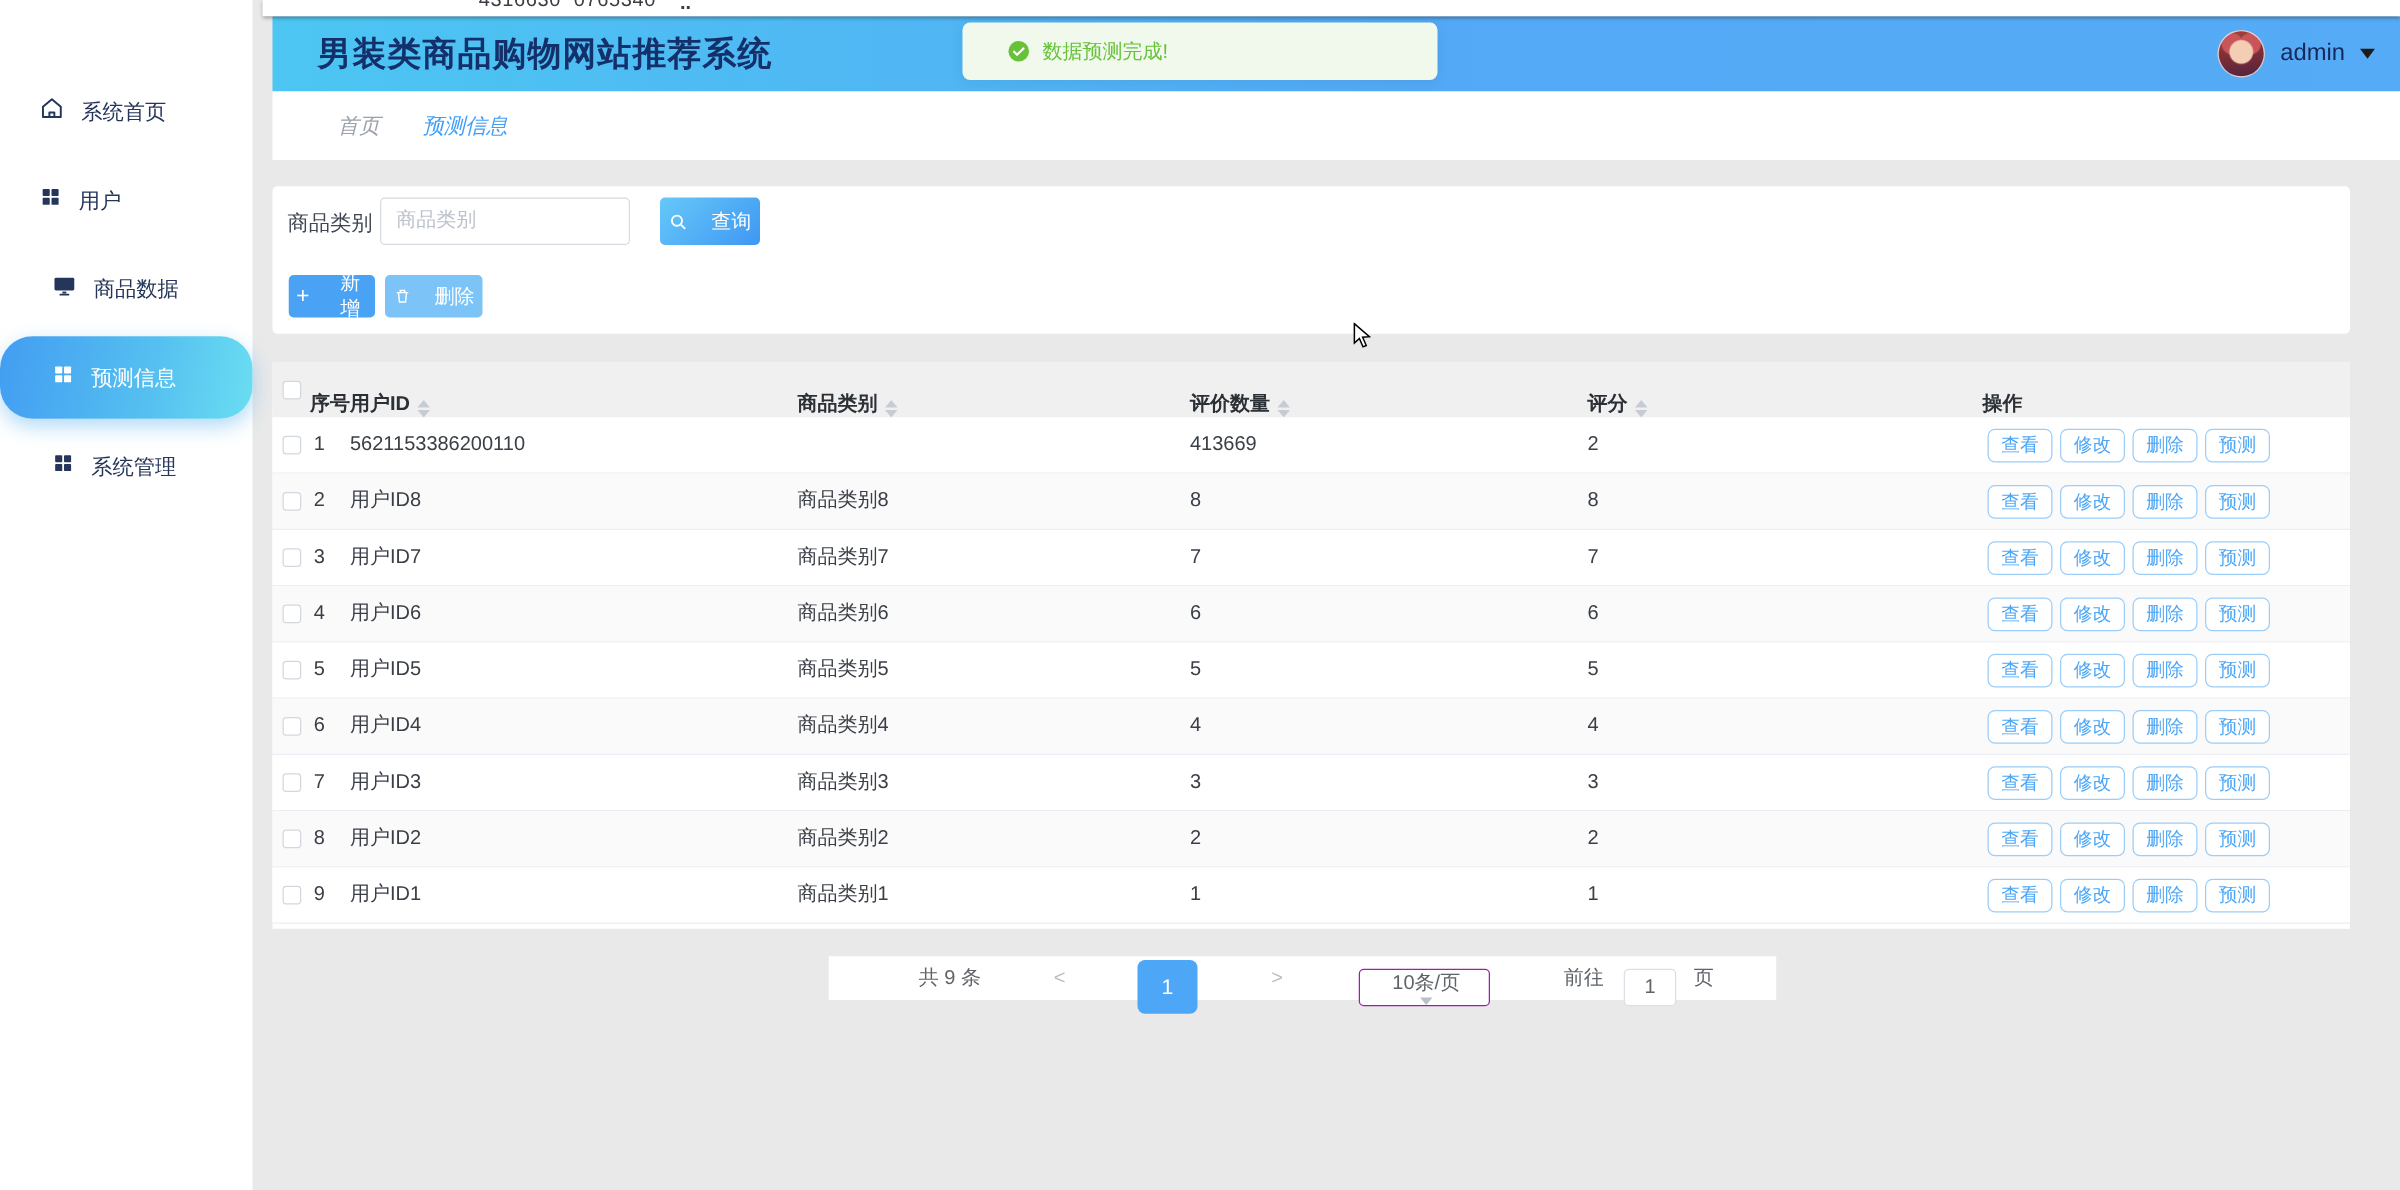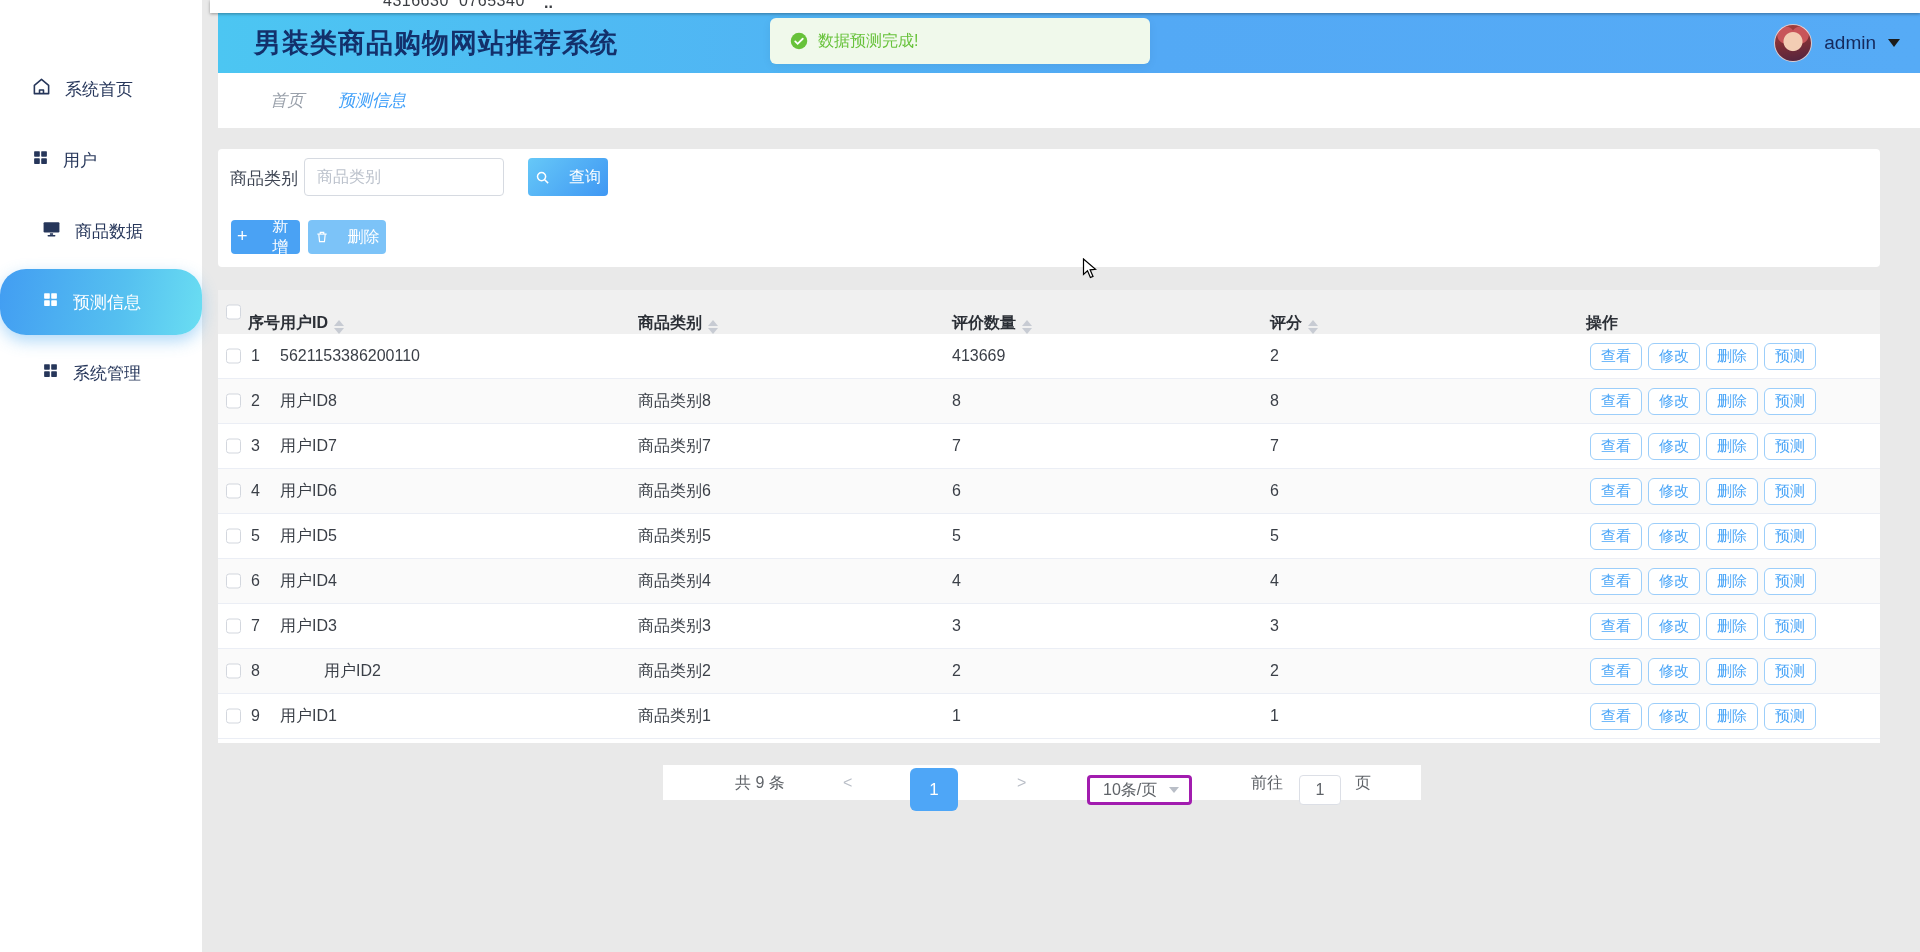--- a/index.html
+++ b/index.html
@@ -34,21 +34,21 @@
           background:radial-gradient(circle at 50% 46%,#f3cdb4 0 9px,rgba(0,0,0,0) 10px),
                      radial-gradient(circle at 30% 28%,#c8555a 0 8px,rgba(0,0,0,0) 9px),
                      radial-gradient(circle at 70% 28%,#c8555a 0 8px,rgba(0,0,0,0) 9px),
                      linear-gradient(170deg,#a8403c,#7a2d36 55%,#4f2340);}
   .username{font-size:19px;color:#15295c;font-weight:500;}
   .user-caret{width:0;height:0;border-left:6px solid transparent;border-right:6px solid transparent;
               border-top:8px solid #1c1c1c;}
 
   
   .toast{position:absolute;left:770px;top:18px;width:380px;height:46px;background:#f0f9eb;
-         border-radius:6px;display:flex;align-items:center;padding-left:20px;gap:10px;
+         border-radius:6px;display:flex;align-items:center;padding-left:36px;gap:10px;
          box-sizing:border-box;z-index:45;box-shadow:0 2px 10px rgba(0,0,0,.06);}
   .toast-text{color:#67c23a;font-size:16px;}
 
   
   .tabs-bar{position:absolute;left:218px;top:73px;width:1702px;height:55px;background:#fff;
             display:flex;align-items:center;padding-left:52px;gap:34px;box-sizing:border-box;}
   .tab{font-size:17px;color:#9aa1ab;cursor:pointer;font-style:italic;}
   .tab.active{color:#3f9ff9;}
 
   
@@ -85,23 +85,23 @@
           color:#4ba6f8;font-size:15px;cursor:pointer;font-family:inherit;}
 
   
   .pagination{position:absolute;left:663px;top:765px;width:758px;height:35px;background:#fff;}
   .pagination .txt{position:absolute;top:50%;transform:translateY(-50%);font-size:16px;color:#5f6368;}
   .pg-total{left:72px;}
   .pg-prev{left:180px;color:#b9bec7 !important;cursor:pointer;}
   .pg-page{position:absolute;left:247px;top:3px;width:48px;height:43px;background:#4ea6f7;border-radius:6px;
            color:#fff;font-size:17px;display:flex;align-items:center;justify-content:center;cursor:pointer;}
   .pg-next{left:354px;color:#b9bec7 !important;cursor:pointer;}
-  .pg-size{position:absolute;left:424px;top:10px;width:105px;height:30px;border:3px solid #a21caf;
+  .pg-size{position:absolute;left:424px;top:10px;width:105px;height:30px;border:1px solid #a21caf;
            border-radius:4px;display:flex;align-items:center;justify-content:space-between;
-           padding:0 10px 0 13px;font-size:16px;color:#5f6368;box-sizing:border-box;cursor:pointer;background:#fff;}
+           padding:0 10px 0 13px;font-size:16px;color:#5f6368;box-sizing:border-box;cursor:pointer;background:#fff;flex-direction:column;}
   .sel-caret{width:0;height:0;border-left:5px solid transparent;border-right:5px solid transparent;
              border-top:6px solid #b9bec7;}
   .pg-goto-label{left:588px;}
   .pg-goto-input{position:absolute;left:636px;top:10px;width:42px;height:30px;border:1px solid #dcdfe6;
                  border-radius:4px;text-align:center;font-size:16px;color:#5f6368;box-sizing:border-box;
                  outline:none;font-family:inherit;}
   .pg-goto-unit{left:692px;}
 
   .cursor{position:absolute;left:1082px;top:258px;z-index:60;pointer-events:none;}
 </style>
@@ -340,21 +340,21 @@
           <div class="ops">
             <button class="op-btn">查看</button>
             <button class="op-btn">修改</button>
             <button class="op-btn">删除</button>
             <button class="op-btn">预测</button>
           </div>
         </div>
         <div class="t-row striped">
           <span class="cb"></span>
           <span class="cell" style="left: 33px;">8</span>
-          <span class="cell" style="left: 62px; margin-left: 44px;">用户ID2</span>
+          <span class="cell" style="left: 62px;">用户ID2</span>
           <span class="cell" style="left: 420px;">商品类别2</span>
           <span class="cell" style="left: 734px;">2</span>
           <span class="cell" style="left: 1052px;">2</span>
           <div class="ops">
             <button class="op-btn">查看</button>
             <button class="op-btn">修改</button>
             <button class="op-btn">删除</button>
             <button class="op-btn">预测</button>
           </div>
         </div>

